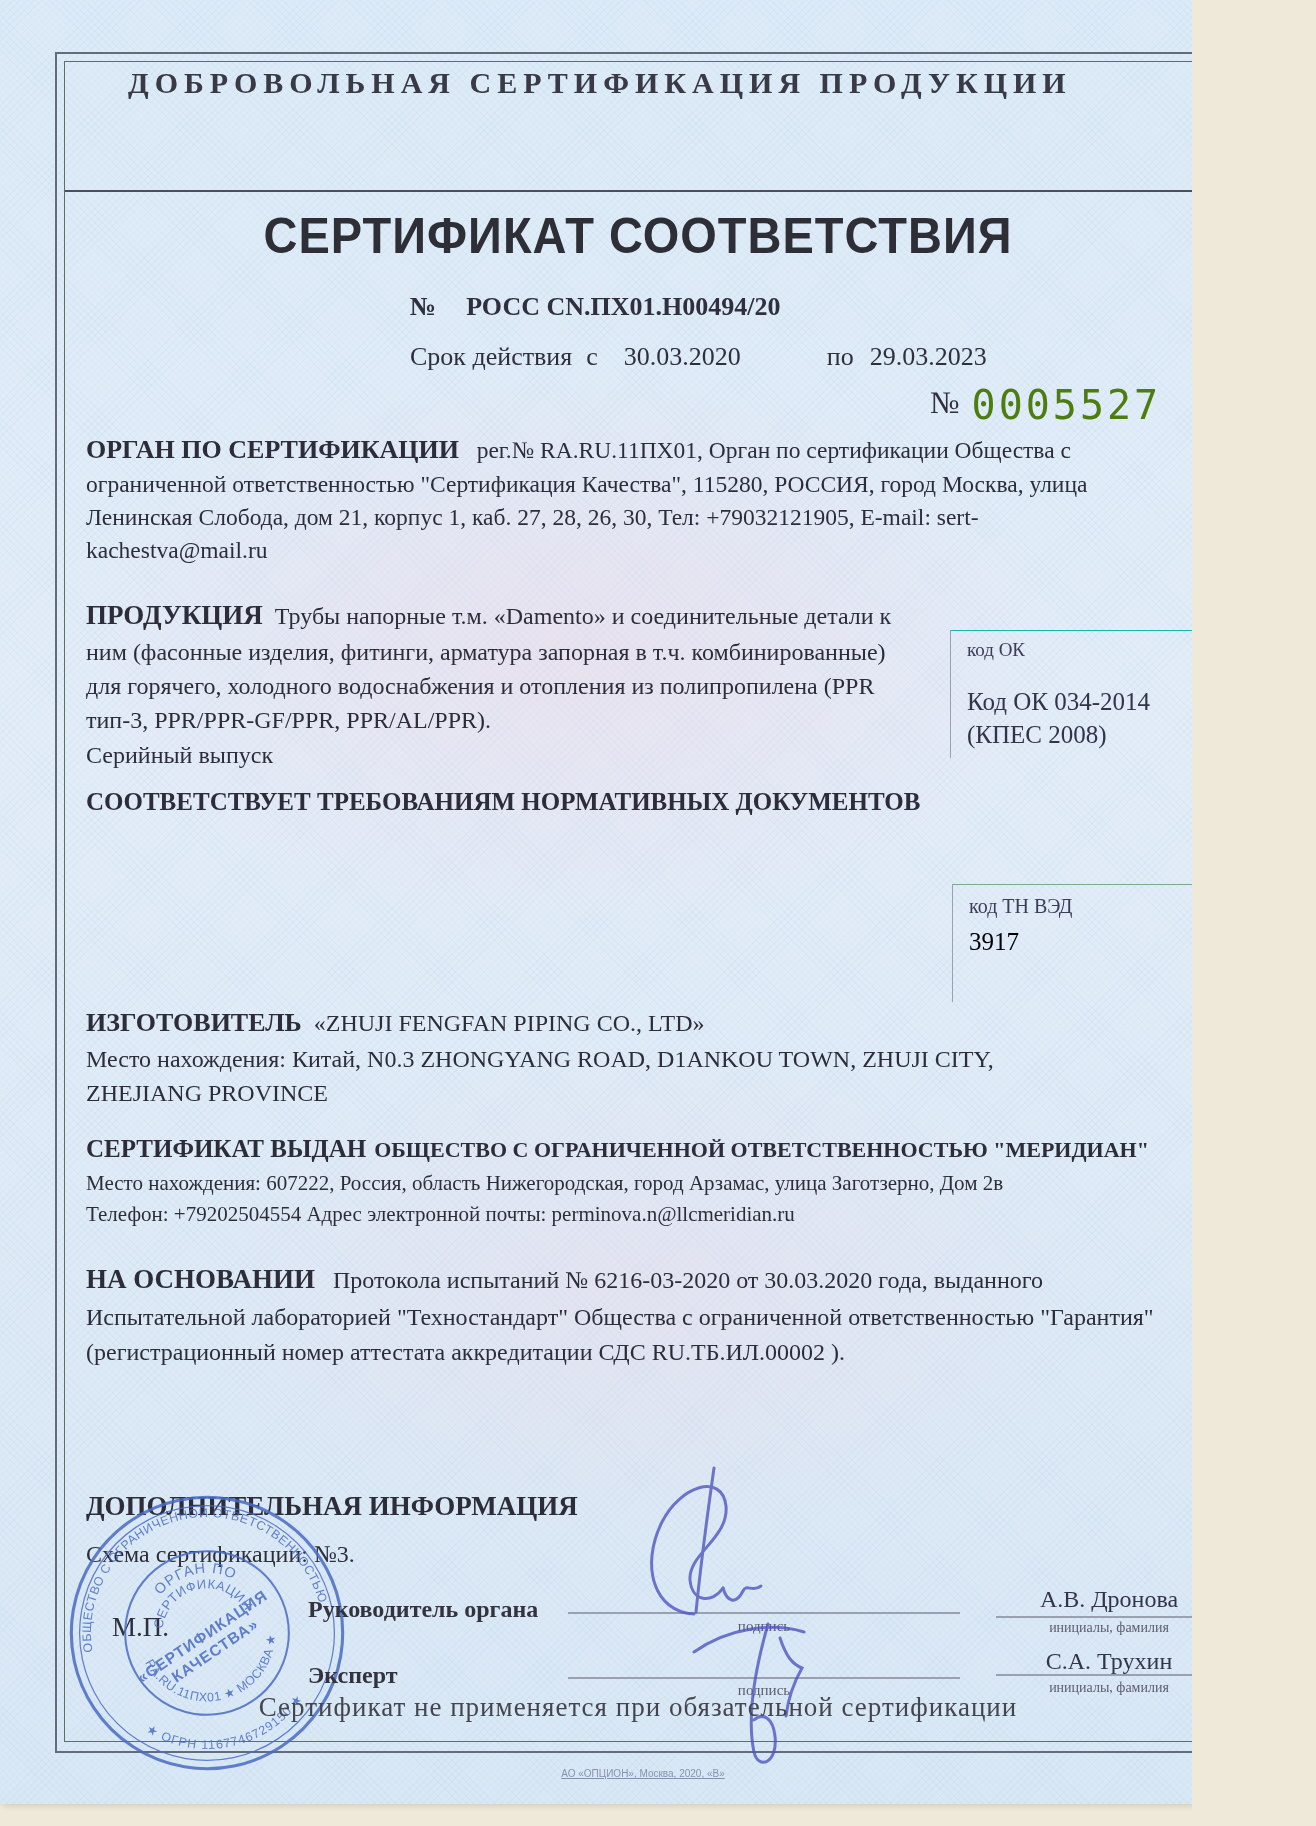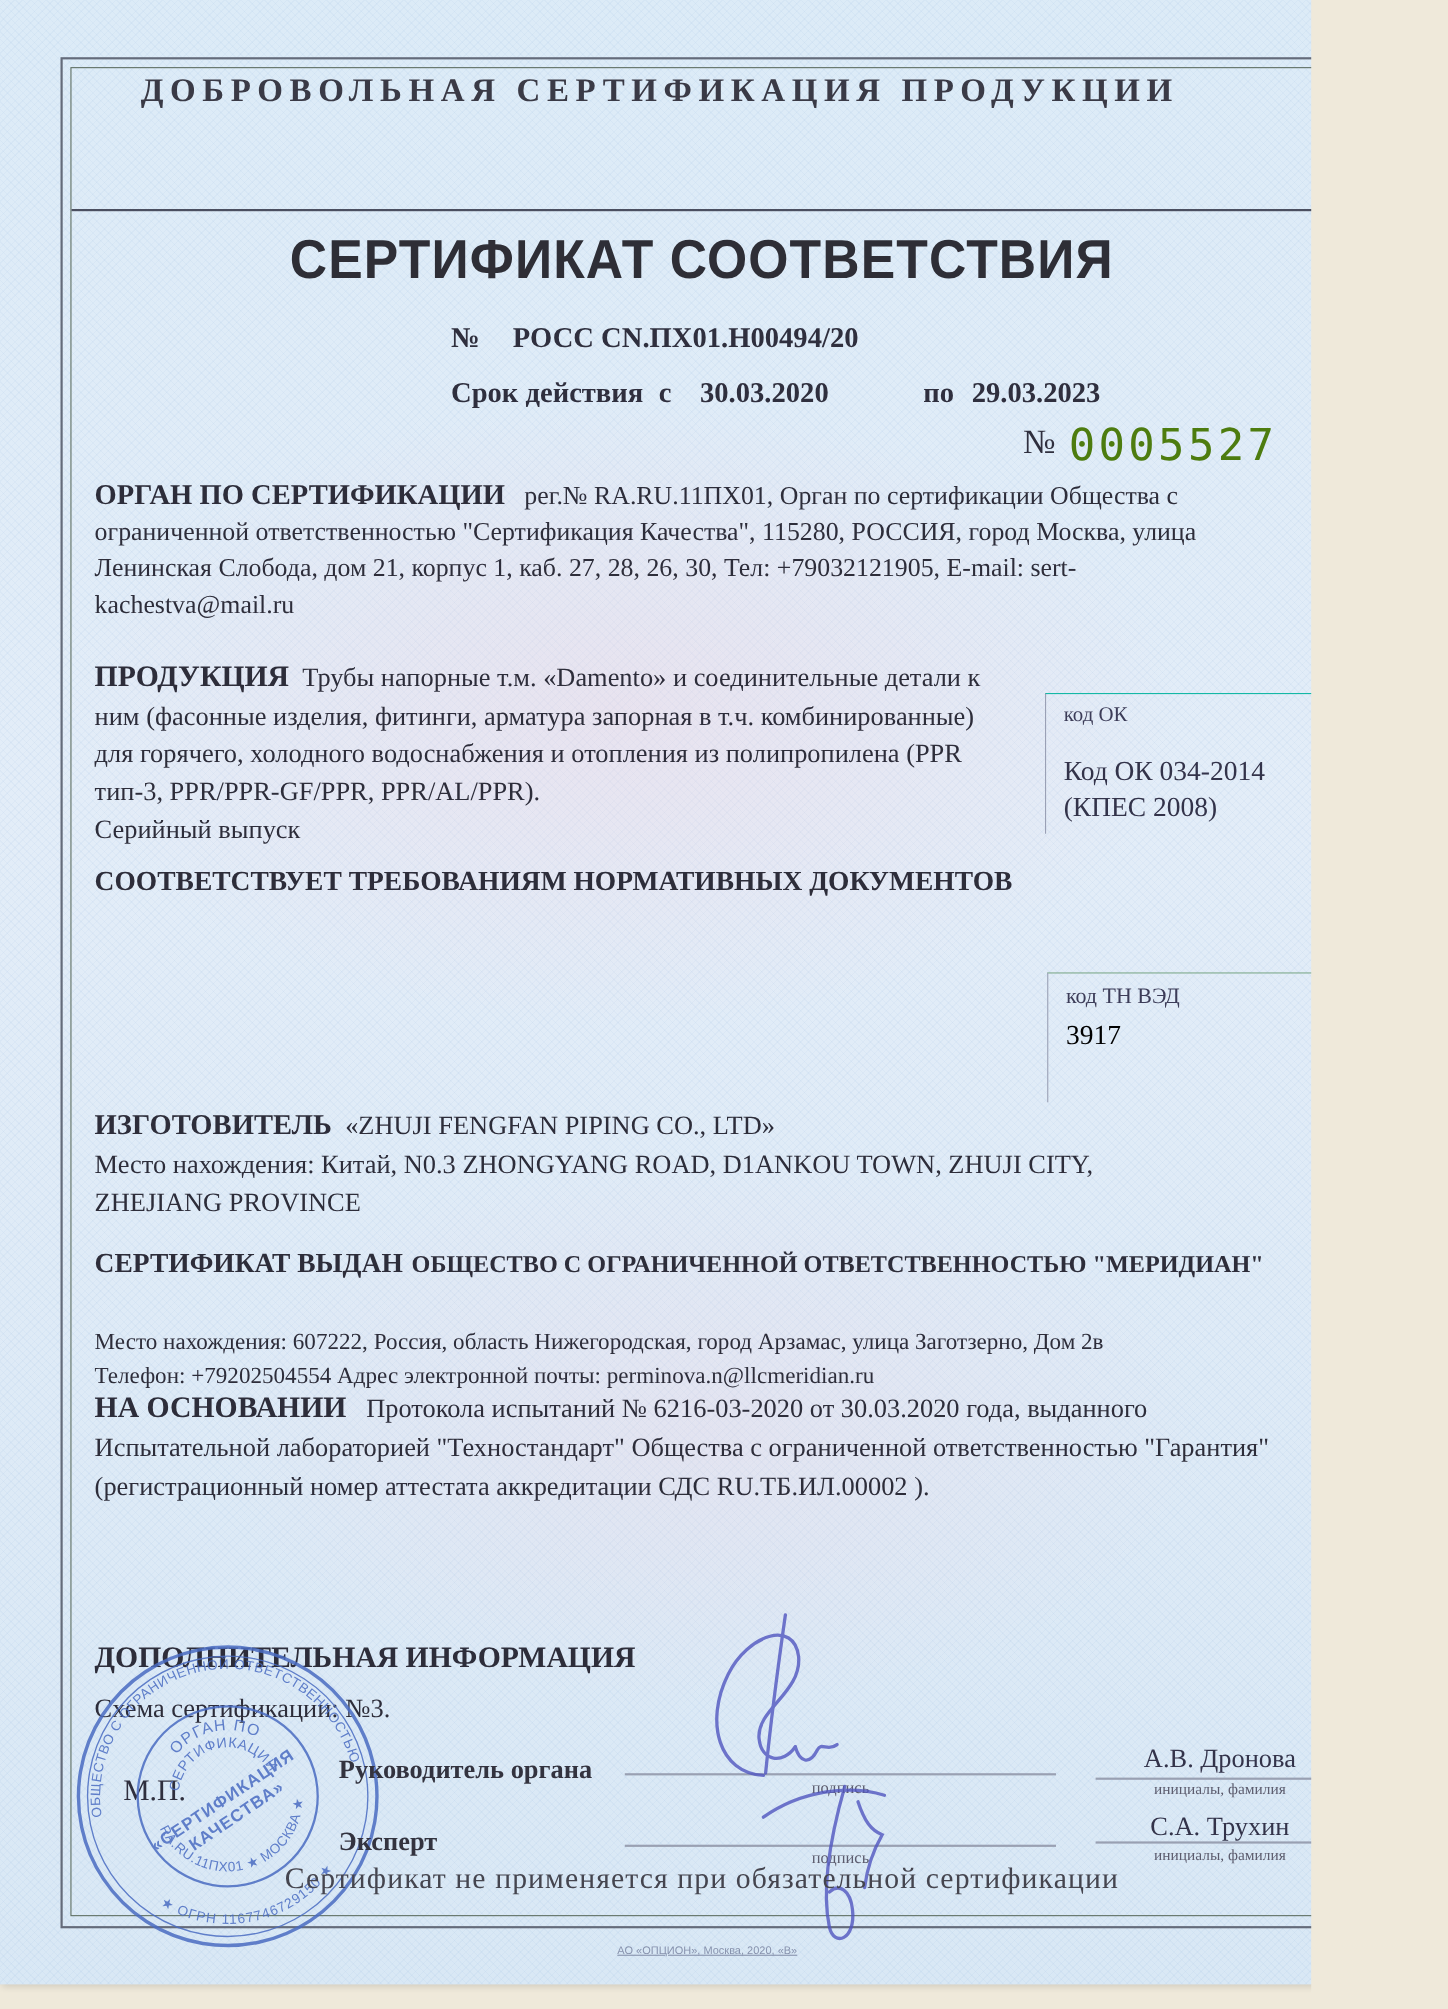--- a/index.html
+++ b/index.html
@@ -18,21 +18,21 @@
   .frame-inner{position:absolute;left:64px;top:61px;width:1147px;height:1679px;
        border:1px solid #5f6f63;}
   .doc-header{position:absolute;left:128px;top:66px;font-size:30px;font-weight:bold;
        letter-spacing:6px;color:#3a3a46;}
   .divider{position:absolute;left:65px;top:190px;width:1146px;border-top:2px solid #4b4f60;}
   .doc-title{position:absolute;left:65px;top:208px;width:1146px;text-align:center;
        font-family:"Liberation Sans",sans-serif;font-weight:bold;font-size:47px;
        letter-spacing:1px;color:#2e2e36;transform:scaleY(1.06);}
   .certno{position:absolute;left:410px;top:292px;font-size:26px;font-weight:bold;color:#2f2f3e;}
   .certno .no-sign{margin-right:30px;}
-  .validity{position:absolute;left:410px;top:342px;font-size:26px;font-weight:bold;color:#2f2f3e;}
+  .validity{position:absolute;left:410px;top:342px;font-size:26px;font-weight:normal;color:#2f2f3e;}
   .validity .g1{margin-left:14px;} .validity .g2{margin-left:26px;}
   .validity .g3{margin-left:86px;} .validity .g4{margin-left:16px;}
   .blankno{position:absolute;left:930px;top:382px;}
   .blankno .sign{font-size:31px;color:#2f2f3e;vertical-align:6px;}
   .blankno .digits{font-family:"DejaVu Sans Mono",monospace;font-size:40px;
        letter-spacing:3px;color:#4d7c0f;margin-left:12px;}
   .section{position:absolute;line-height:1.4;}
   .lbl{font-weight:bold;}
   .okbox{position:absolute;left:950px;top:630px;width:262px;height:128px;
        border-top:1px solid #14b8a6;border-left:1px solid #9aa0b5;padding:8px 0 0 16px;box-sizing:border-box;}
@@ -108,21 +108,21 @@
 
   <div class="section" style="left:86px;top:1004px;width:930px;font-size:24px;line-height:1.45;">
     <span class="lbl" style="font-size:26px;">ИЗГОТОВИТЕЛЬ</span>&nbsp;
     <span>«ZHUJI FENGFAN PIPING CO., LTD»</span>
     <div>Место нахождения: Китай, N0.3 ZHONGYANG ROAD, D1ANKOU TOWN, ZHUJI CITY, ZHEJIANG PROVINCE</div>
   </div>
 
   <div class="section" style="left:86px;top:1130px;width:1080px;line-height:1.5;">
     <span class="lbl" style="font-size:25px;">СЕРТИФИКАТ ВЫДАН</span>&nbsp;
     <span style="font-size:22px;font-weight:bold;">ОБЩЕСТВО С ОГРАНИЧЕННОЙ ОТВЕТСТВЕННОСТЬЮ "МЕРИДИАН"</span>
-    <div style="font-size:21px;margin-top:36px;">Место нахождения: 607222, Россия, область Нижегородская, город Арзамас, улица Заготзерно, Дом 2в</div>
+    <div style="font-size:21px;">Место нахождения: 607222, Россия, область Нижегородская, город Арзамас, улица Заготзерно, Дом 2в</div>
     <div style="font-size:21px;">Телефон: +79202504554 Адрес электронной почты: perminova.n@llcmeridian.ru</div>
   </div>
 
   <div class="section" style="left:86px;top:1260px;width:1085px;font-size:24px;line-height:1.47;">
     <span class="lbl" style="font-size:27px;">НА ОСНОВАНИИ</span>&nbsp;&nbsp;
     <span>Протокола испытаний № 6216-03-2020 от 30.03.2020 года, выданного Испытательной лабораторией "Техностандарт" Общества с ограниченной ответственностью "Гарантия" (регистрационный номер аттестата аккредитации СДС RU.ТБ.ИЛ.00002 ).</span>
   </div>
 
   <div class="section" style="left:86px;top:1488px;width:900px;">
     <div class="lbl" style="font-size:27px;">ДОПОЛНИТЕЛЬНАЯ ИНФОРМАЦИЯ</div>

